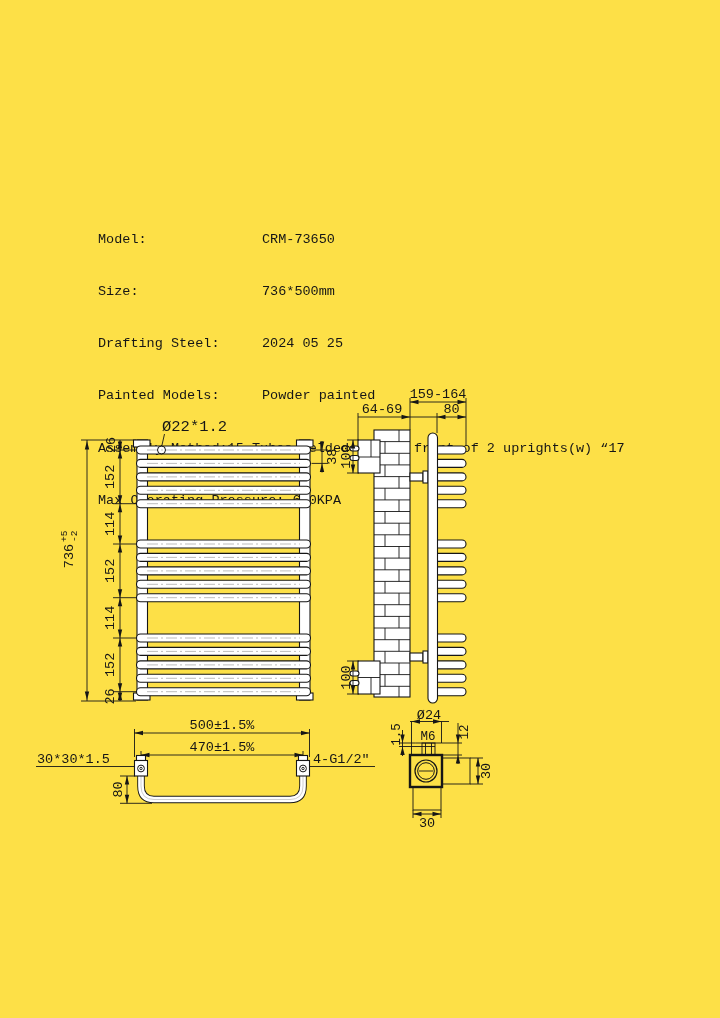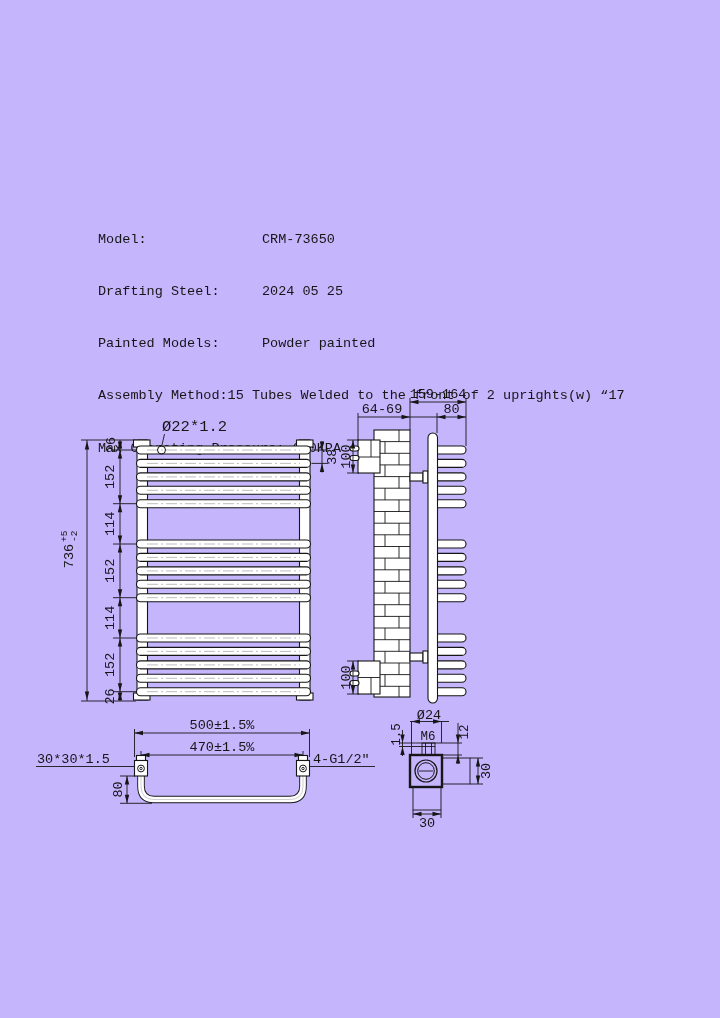--- a/index.html
+++ b/index.html
@@ -1,34 +1,35 @@
 <!DOCTYPE html>
 <html><head>
 <meta charset="utf-8">
 <style>
   html,body{margin:0;padding:0;background:#e8e8e8;}
-  .page{position:relative;width:720px;height:1018px;background:#c4b5fd;overflow:hidden;
+  .page{position:relative;width:720px;height:1018px;background:#fde047;overflow:hidden;
         font-family:"Liberation Mono","DejaVu Sans Mono",monospace;color:#161616;}
   .spec{position:absolute;left:98px;top:196px;font-size:13.5px;line-height:17.4px;white-space:pre;}
   .spec .lbl{display:inline-block;width:164px;}
   svg{position:absolute;left:0;top:0;}
   svg text{font-family:"Liberation Mono","DejaVu Sans Mono",monospace;fill:#161616;}
   .d14{font-size:13.5px;} .d15{font-size:15.5px;} .d12{font-size:12.5px;} .d10{font-size:9.5px;}
   .dim{stroke:#161616;stroke-width:0.9;fill:none;}
   .obj{fill:#ffffff;stroke:#161616;stroke-width:1.1;}
   .thin{stroke:#161616;stroke-width:0.9;fill:none;}
   .bold{fill:none;stroke:#161616;stroke-width:2.4;}
 </style>
 </head>
 <body>
 
 <div class="page">
 
   <div class="spec">
     <div><span class="lbl">Model:</span><span>CRM-73650</span></div>
+    <div><span class="lbl">Size:</span><span>736*500mm</span></div>
     <div><span class="lbl">Drafting Steel:</span><span>2024 05 25</span></div>
     <div><span class="lbl">Painted Models:</span><span>Powder painted</span></div>
     <div>Assembly Method:15 Tubes Welded to the front of 2 uprights(w) “17</div>
     <div>Max Operating Pressure: 600KPA</div>
   </div>
 
   <svg width="720" height="1018" viewBox="0 0 720 1018">
 
     <g>
 

